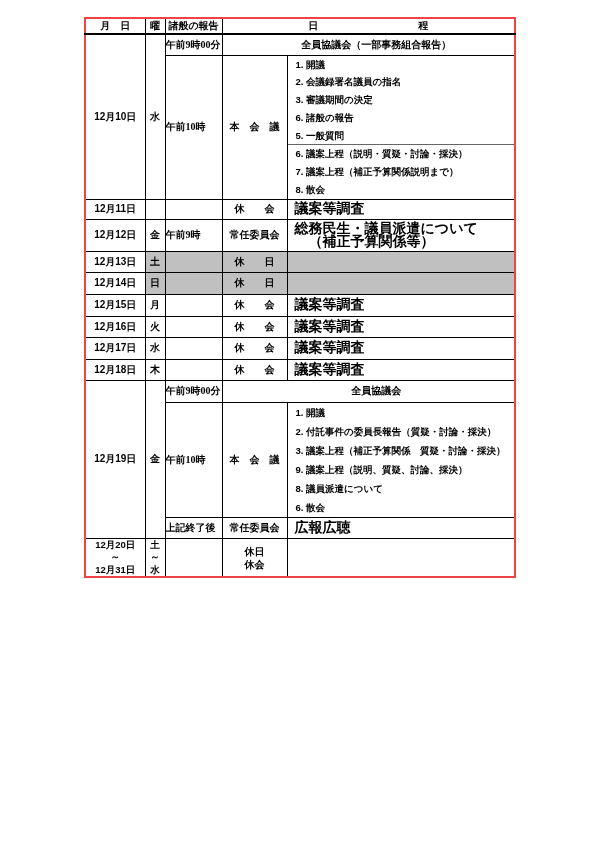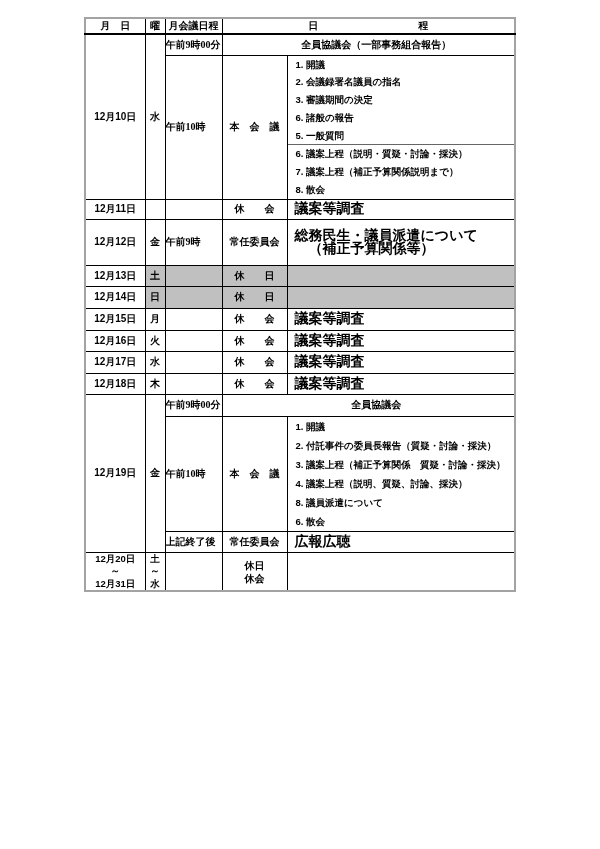--- a/index.html
+++ b/index.html
@@ -6,30 +6,30 @@
   html,body { width:600px; height:849px; background:#ffffff; }
   body { font-family:"Liberation Sans", sans-serif; color:#000; }
   .page { position:relative; width:600px; height:849px; background:#fff; }
   .doc-title {
     padding-top:50px; text-align:center;
     font-size:16px; font-weight:bold; letter-spacing:.5px;
     white-space:nowrap;
   }
   table.schedule {
     border-collapse:collapse; table-layout:fixed;
-    width:430px; margin:17px auto 0; border:2px solid #a3a3a3;
+    width:430px; margin:17px auto 0; border:2px solid #ef4444;
   }
   td {
     border:1px solid #000; font-size:10px; font-weight:bold;
     color:#000; overflow:hidden; vertical-align:middle; padding:0;
   }
   .c { text-align:center; }
   tr.header-row td { border-bottom:2px solid #000; font-size:10px; }
   .rh15{height:15px} .rh21{height:21px} .rh89{height:89px} .rh53{height:53px}
-  .rh20{height:20px} .rh42{height:46px} .rh22{height:22px}
+  .rh20{height:20px} .rh42{height:32px} .rh22{height:22px}
   .rh114{height:114px} .rh45{height:34px}
   .time { font-size:10px; white-space:nowrap; text-align:left;font-family:Liberation Serif, serif; }
   .event { padding-left:16px; white-space:nowrap;text-align:center; }
   .agenda { padding-left:8px; }
   .agenda > div { white-space:nowrap; font-size:9.5px; }
   .lh178 > div { line-height:17.8px; }
   .lh19  > div { line-height:19px; }
   .agenda-text { padding-left:7px; font-size:14px; }
   .pre { white-space:pre-line; }
   .two-line { line-height:13px; }
@@ -51,21 +51,21 @@
         <col style="width:20px">
         <col style="width:57px">
       <col style="width:65px">
         <col style="width:228px">
     </colgroup>
 
     <tbody>
         <tr class="header-row rh15">
       <td class="c">月　日</td>
       <td class="c">曜</td>
-      <td class="c">月会議日程</td>
+      <td class="c">諸般の報告</td>
       <td class="c" colspan="2">日　　　　　　　　　　程</td>
     </tr>
 
     <tr class="rh21">
       <td class="c" rowspan="3">12月10日</td>
       <td class="c" rowspan="3">水</td>
       <td class="time">午前9時00分</td>
       <td class="event" colspan="2">全員協議会（一部事務組合報告）</td>
     </tr>
     <tr class="rh89">
@@ -158,21 +158,21 @@
       <td class="time">午前9時00分</td>
       <td class="event" colspan="2">全員協議会</td>
     </tr>
     <tr class="rh114">
       <td class="time">午前10時</td>
       <td class="c">本　会　議</td>
       <td class="agenda lh19">
             <div>1. 開議</div>
             <div>2. 付託事件の委員長報告（質疑・討論・採決）</div>
             <div>3. 議案上程（補正予算関係　質疑・討論・採決）</div>
-            <div>4. 議案上程（説明、質疑、討論、採決）</div>
+            <div>9. 議案上程（説明、質疑、討論、採決）</div>
             <div>8. 議員派遣について</div>
             <div>6. 散会</div>
           </td>
     </tr>
     <tr class="rh21">
       <td class="time">上記終了後</td>
       <td class="c">常任委員会</td>
       <td class="agenda-text">広報広聴</td>
     </tr>
 

